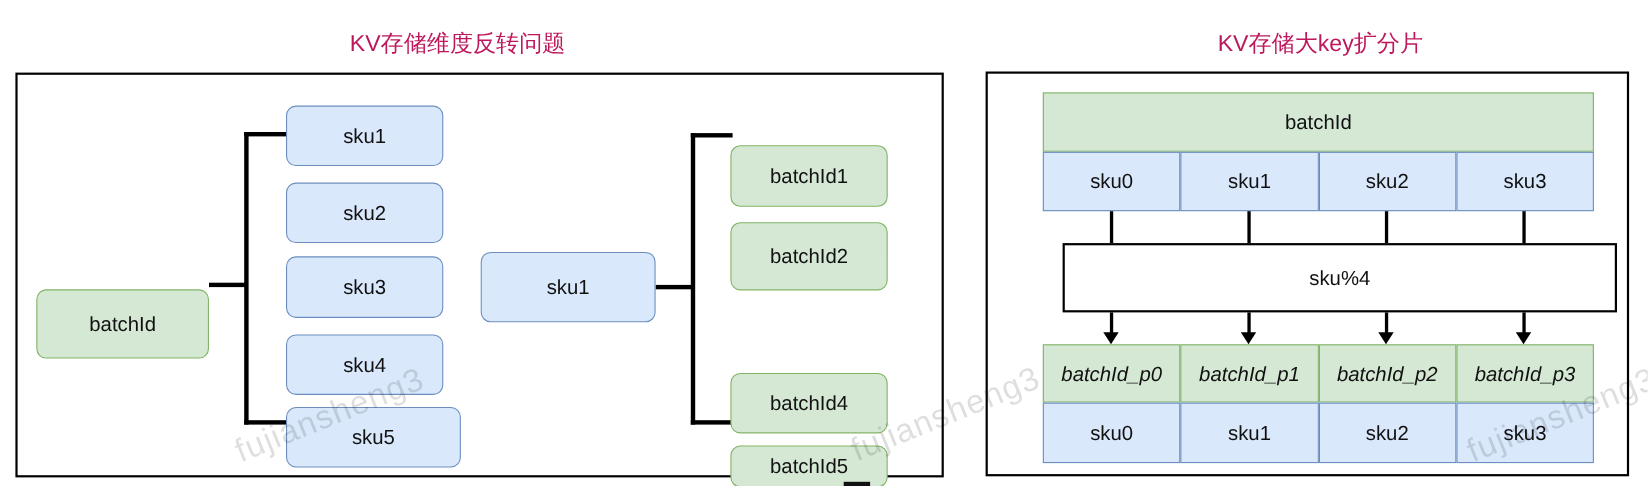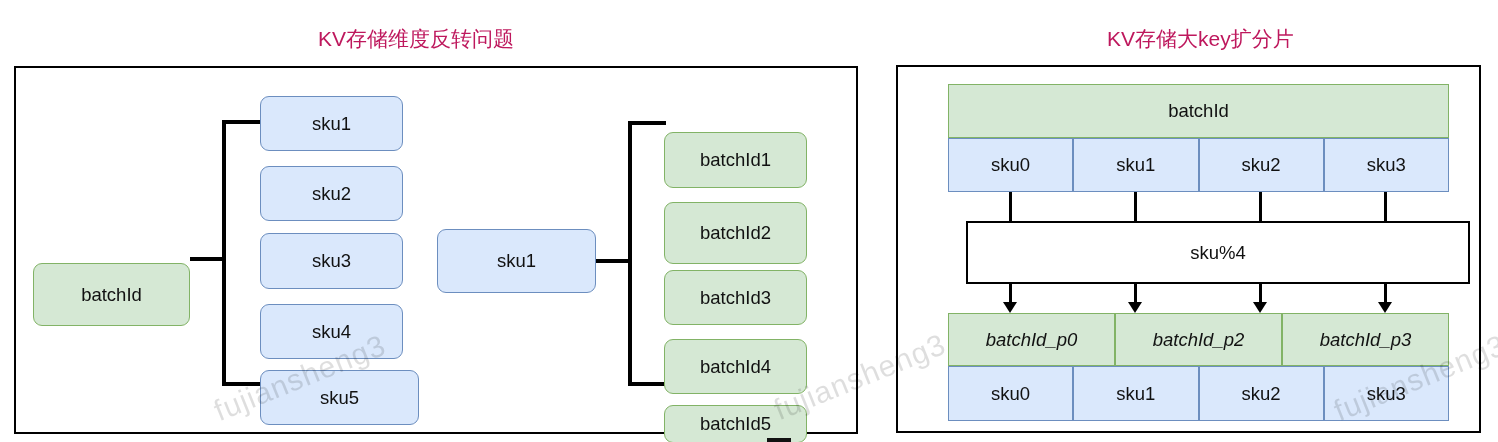--- a/index.html
+++ b/index.html
@@ -105,21 +105,20 @@
   <div class="node blue" style="left:260px;top:370px;width:159px;height:55px;">sku5</div>
 
   <div class="conn" style="left:596px;top:259px;width:34px;height:3.5px;"></div>
   <div class="conn" style="left:628px;top:121px;width:3.5px;height:265px;"></div>
   <div class="conn" style="left:628px;top:121px;width:38px;height:3.5px;"></div>
   <div class="conn" style="left:628px;top:382px;width:38px;height:3.5px;"></div>
 
   <div class="node blue" style="left:437px;top:229px;width:159px;height:64px;">sku1</div>
   <div class="node green" style="left:664px;top:97px;width:143px;height:56px;">batchId1</div>
   <div class="node green" style="left:664px;top:167px;width:143px;height:62px;">batchId2</div>
-  <div class="node green" style="left:664px;top:235px;width:143px;height:55px;">batchId3</div>
   <div class="node green" style="left:664px;top:304px;width:143px;height:55px;">batchId4</div>
   <div class="node green" style="left:664px;top:370px;width:143px;height:38px;">batchId5</div>
 
   <div class="panel" style="left:896px;top:65px;width:585px;height:368px;"></div>
 
   <div class="header-bar" style="left:948px;top:84px;width:501px;height:54px;">batchId</div>
   <div class="row" style="left:948px;top:138px;width:501px;height:54px;">
     <div class="cell blue">sku0</div>
     <div class="cell blue">sku1</div>
     <div class="cell blue">sku2</div>
@@ -137,20 +136,21 @@
   <div class="arrowhead" style="left:1003px;top:302px;"></div>
   <div class="vline" style="left:1134px;top:284px;height:20px;"></div>
   <div class="arrowhead" style="left:1128px;top:302px;"></div>
   <div class="vline" style="left:1259px;top:284px;height:20px;"></div>
   <div class="arrowhead" style="left:1253px;top:302px;"></div>
   <div class="vline" style="left:1384px;top:284px;height:20px;"></div>
   <div class="arrowhead" style="left:1378px;top:302px;"></div>
 
   <div class="row" style="left:948px;top:313px;width:501px;height:53px;">
     <div class="cell green">batchId_p0</div>
+    <div class="cell green">batchId_p1</div>
     <div class="cell green">batchId_p2</div>
     <div class="cell green">batchId_p3</div>
   </div>
 
   <div class="row" style="left:948px;top:366px;width:501px;height:55px;">
     <div class="cell blue">sku0</div>
     <div class="cell blue">sku1</div>
     <div class="cell blue">sku2</div>
     <div class="cell blue">sku3</div>
   </div>

